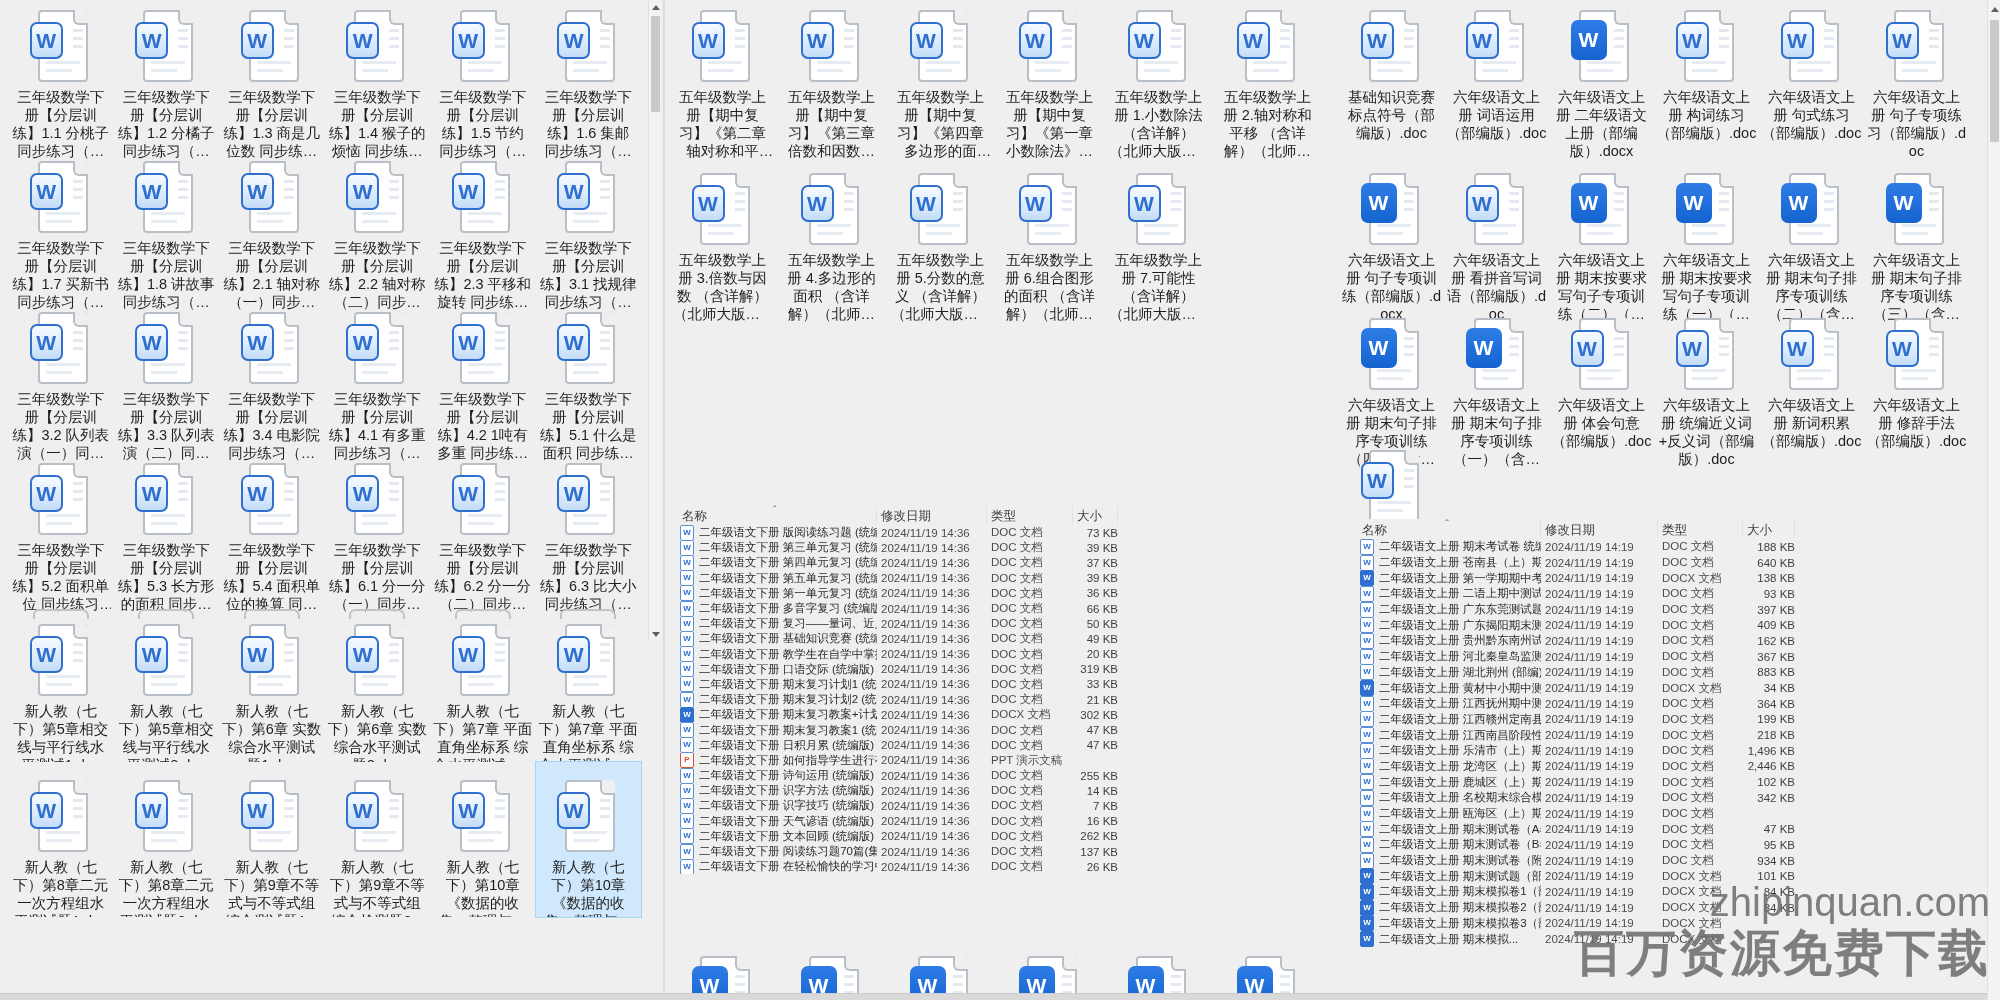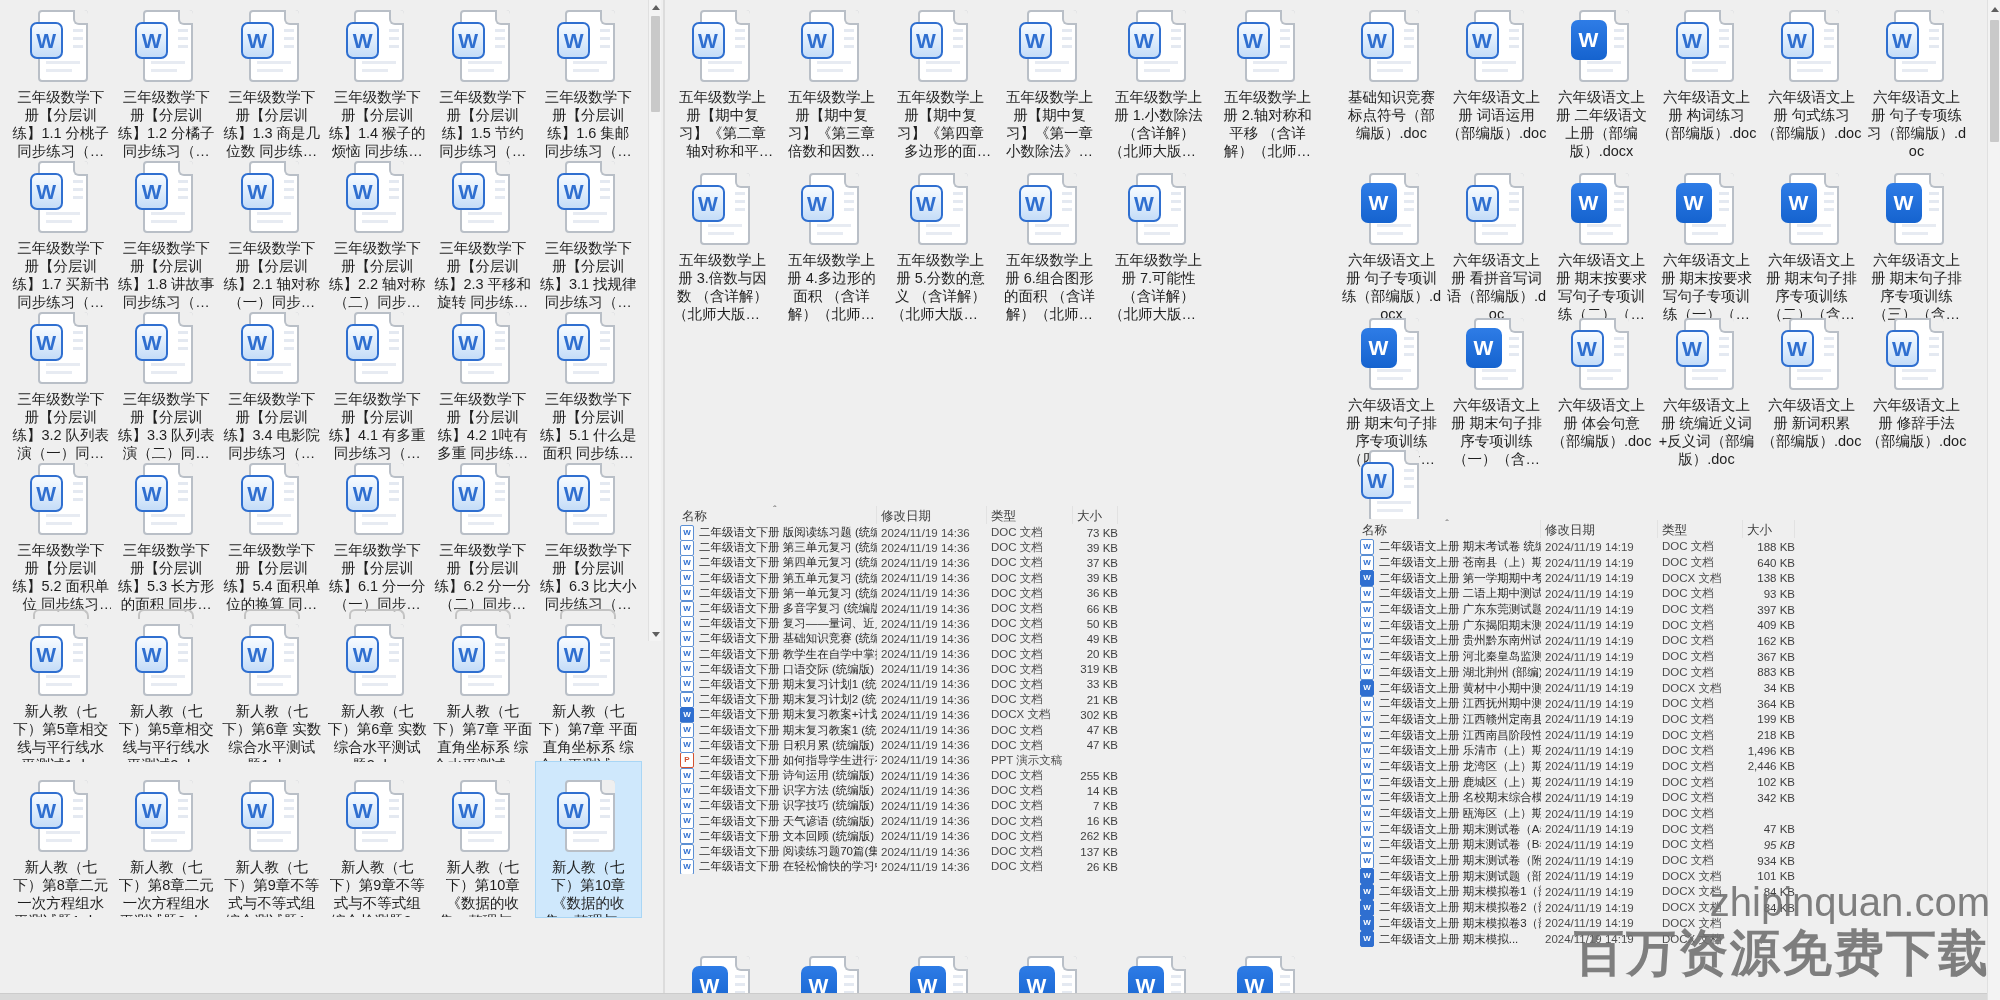--- a/index.html
+++ b/index.html
@@ -1020,21 +1020,21 @@
       <div class="cell-type" style="width: 85px;">DOC 文档</div>
       <div class="cell-size" style="width: 52px;">47 KB</div>
     </div>
     <div class="lrow" style="height: 15.7px;">
       <div class="cell-name" style="width: 183px;">
         <span class="rowicon">W</span>
         <span class="nm">二年级语文上册 期末测试卷（B卷）（...</span>
       </div>
       <div class="cell-date" style="width: 117px;">2024/11/19 14:19</div>
       <div class="cell-type" style="width: 85px;">DOC 文档</div>
-      <div class="cell-size" style="width: 52px; font-style: italic;">95 KB</div>
+      <div class="cell-size" style="width: 52px;">95 KB</div>
     </div>
     <div class="lrow" style="height: 15.7px;">
       <div class="cell-name" style="width: 183px;">
         <span class="rowicon">W</span>
         <span class="nm">二年级语文上册 期末测试卷（附答案...</span>
       </div>
       <div class="cell-date" style="width: 117px;">2024/11/19 14:19</div>
       <div class="cell-type" style="width: 85px;">DOC 文档</div>
       <div class="cell-size" style="width: 52px;">934 KB</div>
     </div>

